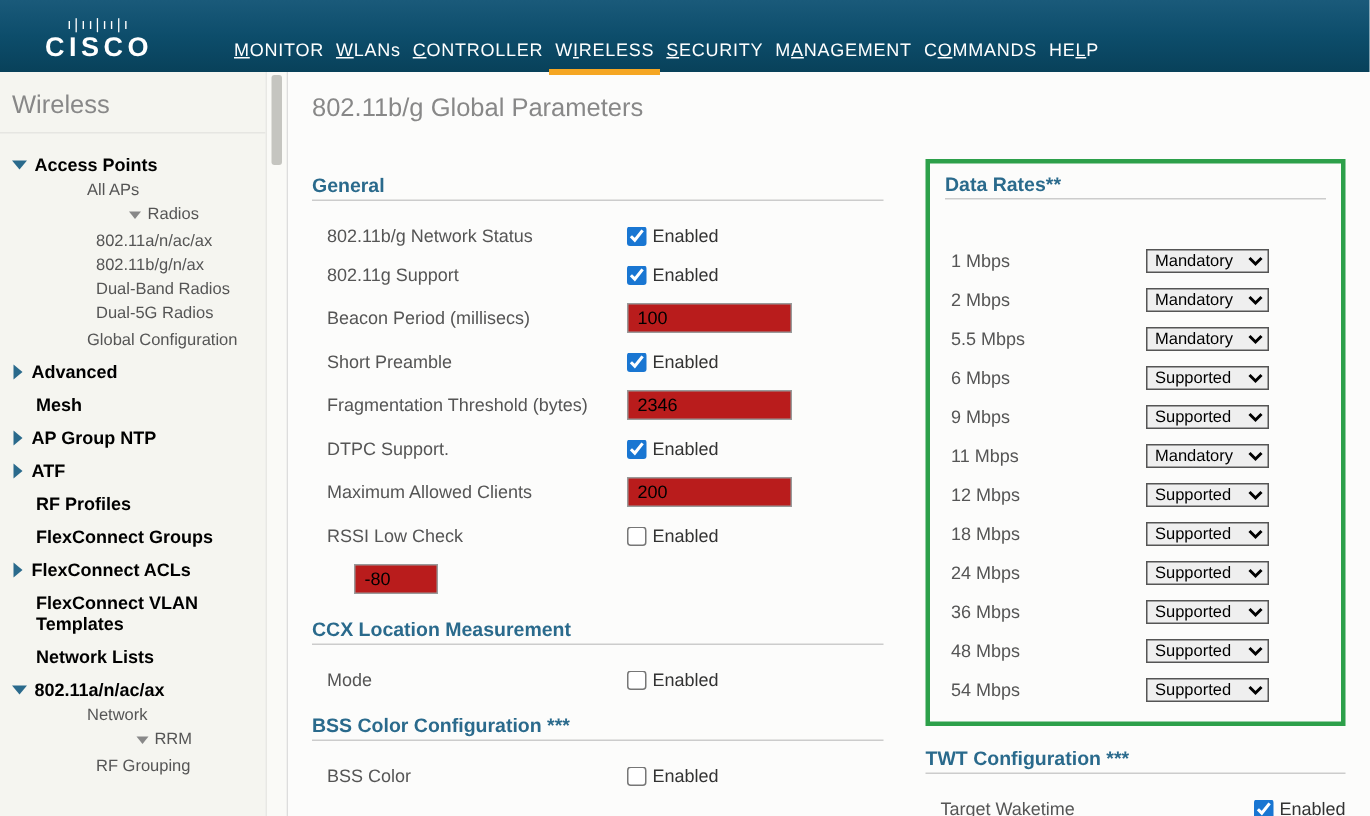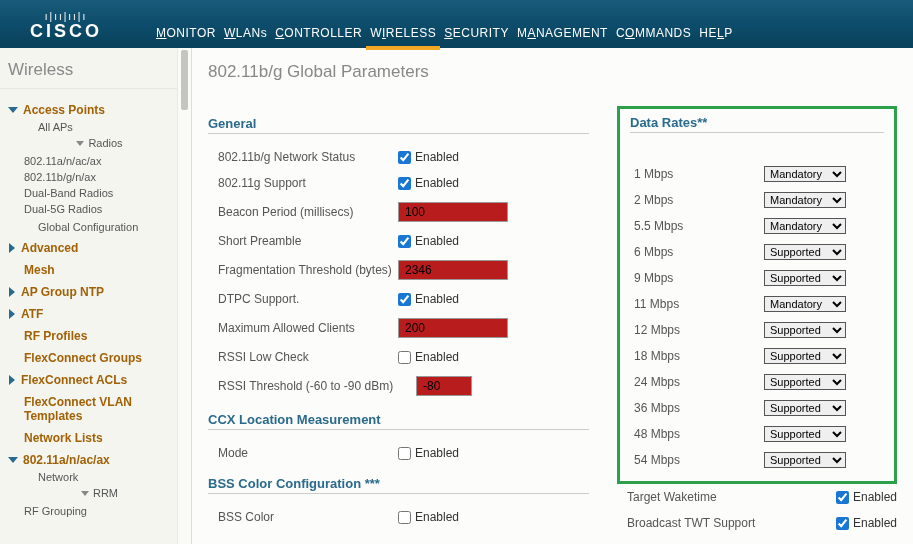--- a/index.html
+++ b/index.html
@@ -89,21 +89,21 @@
     font-size: 17px;
     color: #888;
     padding: 12px 14px 8px 8px;
     border-bottom: 1px solid #e6e6e2;
     font-weight: 400;
   }
   .side-content { padding: 8px 16px 8px 8px; }
   .tree-top {
     font-size: 12px;
     font-weight: bold;
-    color: #a16207;
+    color: #000000;
     padding: 6px 0 2px 0;
     display: flex;
     align-items: center;
   }
   .tree-top .caret {
     display: inline-block;
     width: 0; height: 0;
     border-left: 5px solid transparent;
     border-right: 5px solid transparent;
     border-top: 6px solid #2a6a8c;
@@ -115,21 +115,21 @@
     border-left: 6px solid #2a6a8c;
     border-right: none;
     margin-right: 6px;
     margin-left: 1px;
   }
   .tree-sub {
     padding-left: 16px;
     color: #555;
     font-size: 11px;
   }
-  .tree-sub div { padding: 2px 0; cursor: pointer; }
+  .tree-sub div { padding: 2px 0; cursor: pointer; margin-left: 20px; }
   .tree-sub .exp {
     display: flex;
     align-items: center;
     color: #555;
     justify-content: center;
   }
   .tree-sub .exp::before {
     content: "";
     display: inline-block;
     width: 0; height: 0;
@@ -160,20 +160,21 @@
     font-weight: bold;
     border-bottom: 1px solid #ccc;
     padding-bottom: 2px;
     margin: 10px 0 10px 0;
   }
   .form-row {
     display: flex;
     align-items: center;
     padding: 6px 0 6px 10px;
     font-size: 12px;
+    gap: 20px;
   }
   .form-row .label { width: 180px; color: #555; }
   .form-row .ctrl { display: flex; align-items: center; gap: 4px; flex: 1; }
   .form-row input[type="text"] {
     width: 110px;
     border: 1px solid #999;
     padding: 2px 6px;
     font-size: 12px;
     background: #b91c1c;
   }
@@ -358,21 +359,20 @@
             </div>
         </div>
         <div class="form-row">
           <div class="label">RSSI Low Check</div>
           <div class="ctrl">
               <input type="checkbox" class="chk" style=""> 
               <span>Enabled</span>
             </div>
         </div>
         <div class="form-row">
-          <div class="label">RSSI Threshold (-60 to -90 dBm)</div>
           <div class="ctrl" style="padding-left:18px">
               <input type="text" class="wide" value="-80" style="">
             </div>
         </div>
 
         <div class="section-title">CCX Location Measurement</div>
         <div class="form-row">
           <div class="label">Mode</div>
           <div class="ctrl">
               <input type="checkbox" class="chk" style="">
@@ -438,20 +438,21 @@
                 <div class="rl">48 Mbps</div>
                 <select><option>Mandatory</option><option selected="">Supported</option></select>
               </div>
               <div class="rate-row">
                 <div class="rl">54 Mbps</div>
                 <select><option>Mandatory</option><option selected="">Supported</option></select>
               </div>
             </div>
         </div>
 
+        <div class="section-title" style="margin-top:14px">TWT Configuration ***</div>
         <div class="twt-row">
           <div class="tl">Target Waketime</div>
           <input type="checkbox" class="chk" checked="" style=""> 
             <span style="margin-left:4px">Enabled</span>
         </div>
         <div class="twt-row">
           <div class="tl">Broadcast TWT Support</div>
           <input type="checkbox" class="chk" checked="" style=""> 
             <span style="margin-left:4px">Enabled</span>
         </div>

